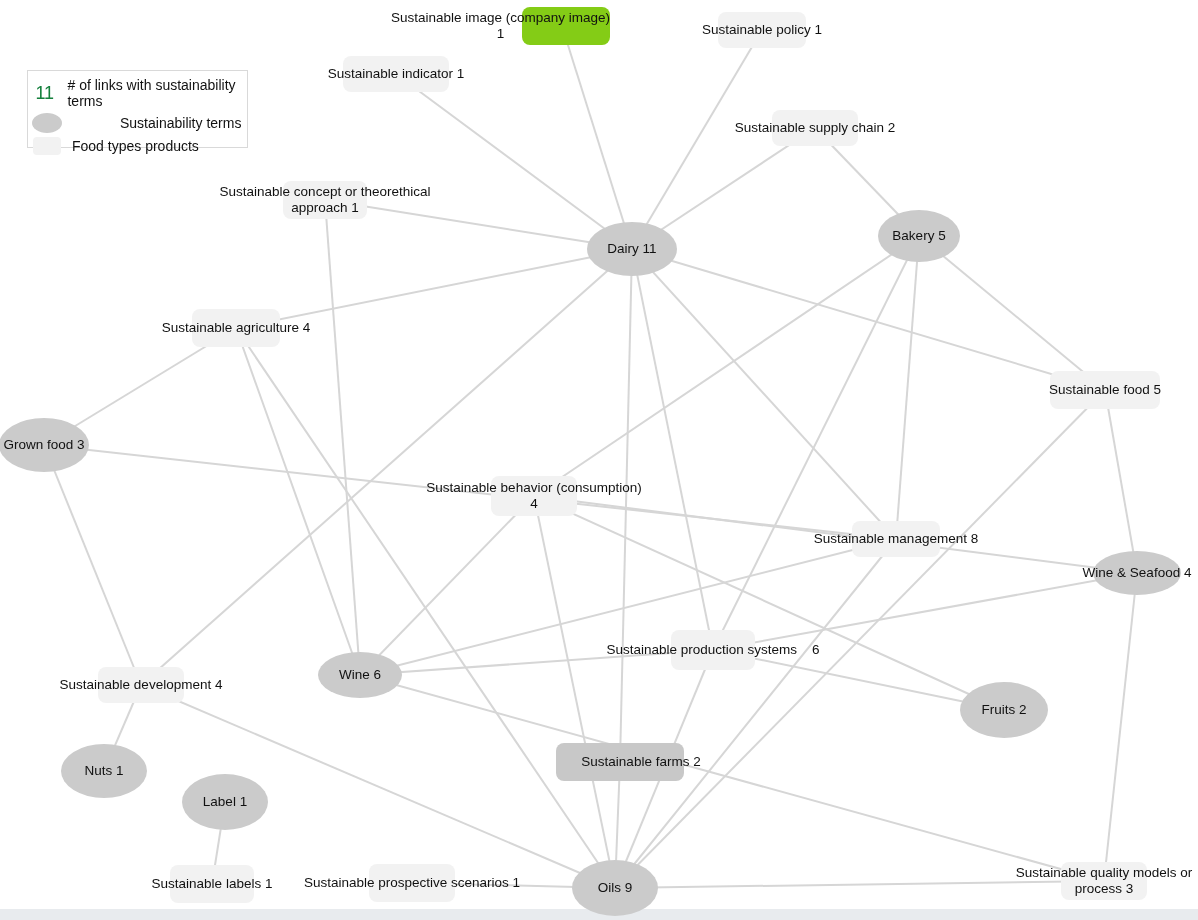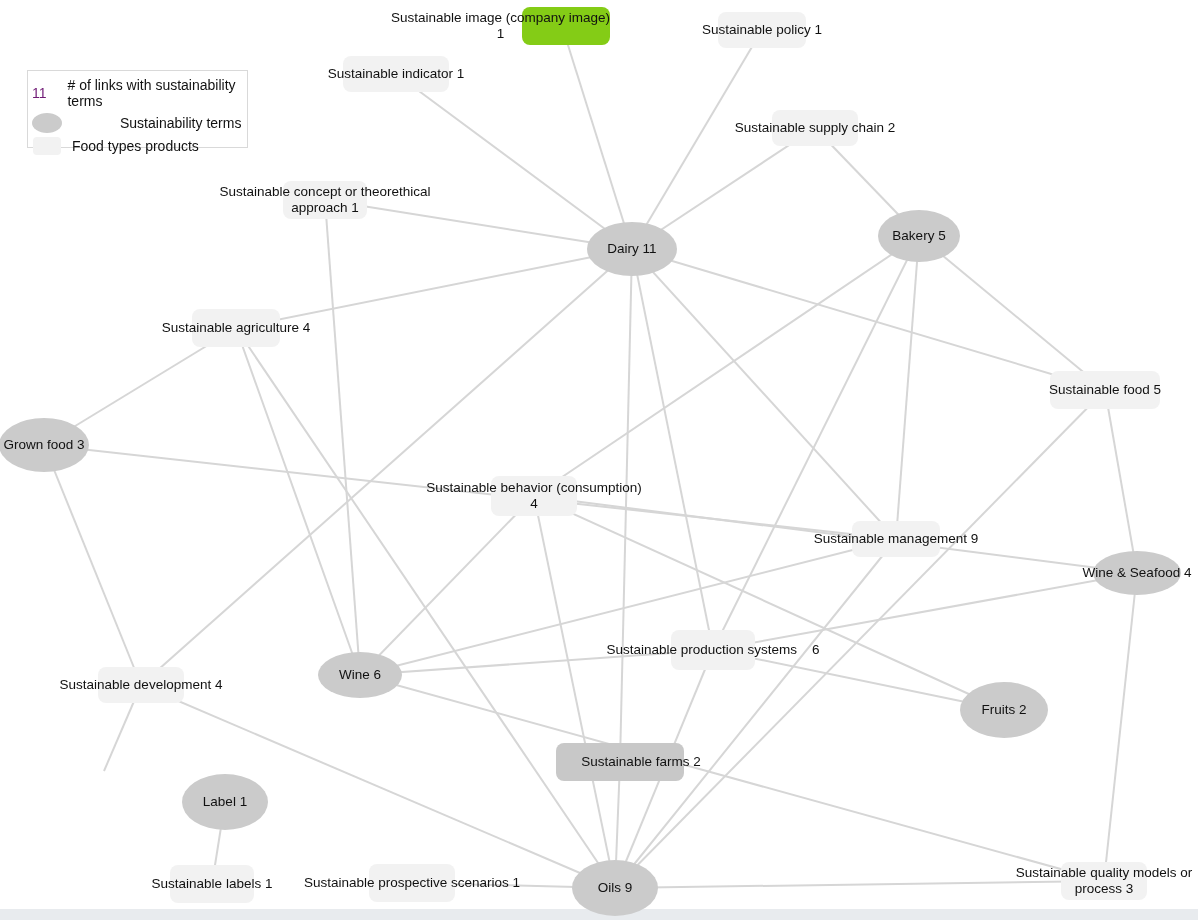--- a/index.html
+++ b/index.html
@@ -6,21 +6,21 @@
   body{width:1198px;height:920px;overflow:hidden;font-family:"Liberation Sans",sans-serif;}
   #stage{position:relative;width:1198px;height:920px;background:#ffffff;}
   #edges{position:absolute;left:0;top:0;z-index:1;}
   .node{position:absolute;z-index:2;display:flex;align-items:center;justify-content:center;
         transform:translate(-50%,-50%);}
   .node .lbl{font-size:13.5px;color:#111111;white-space:pre;text-align:center;line-height:16px;}
   .food-node{border-radius:50%;}
   .term-node{border-radius:8px;}
   #legend{position:absolute;z-index:3;box-sizing:border-box;background:#ffffff;}
   #legend .row{display:flex;align-items:center;}
-  .legend-count{font-size:14px;color:#701a75;width:30px;text-align:left;}
+  .legend-count{font-size:18px;color:#15803d;width:30px;text-align:center;}
   .legend-swatch{width:30px;display:flex;justify-content:center;}
   .legend-text{font-size:14px;color:#111;margin-left:10px;}
   .sw-ellipse{width:30px;height:20px;border-radius:50%;}
   .sw-rect{width:28px;height:18px;border-radius:4px;}
   #bottom-strip{position:absolute;left:0;z-index:0;}
 </style>
 </head>
 <body>
 
 <div id="stage">
@@ -110,21 +110,21 @@
       <span class="lbl">Sustainable agriculture 4</span>
     </div>
     <div class="node term-node" style="left: 1105px; top: 390px; width: 110px; height: 38px; background: rgb(242, 242, 242);">
       <span class="lbl">Sustainable food 5</span>
     </div>
     <div class="node term-node" style="left: 534px; top: 496px; width: 86px; height: 40px; background: rgb(242, 242, 242);">
       <span class="lbl">Sustainable behavior (consumption)
 4</span>
     </div>
     <div class="node term-node" style="left: 896px; top: 539px; width: 88px; height: 36px; background: rgb(242, 242, 242);">
-      <span class="lbl">Sustainable management 9</span>
+      <span class="lbl">Sustainable management 8</span>
     </div>
     <div class="node term-node" style="left: 713px; top: 650px; width: 84px; height: 40px; background: rgb(242, 242, 242);">
       <span class="lbl">Sustainable production systems    6</span>
     </div>
     <div class="node term-node" style="left: 141px; top: 685px; width: 86px; height: 36px; background: rgb(242, 242, 242);">
       <span class="lbl">Sustainable development 4</span>
     </div>
     <div class="node term-node" style="left: 620px; top: 762px; width: 86px; height: 38px; background: rgb(200, 200, 200); padding-left: 42px;">
       <span class="lbl">Sustainable farms 2</span>
     </div>
@@ -149,19 +149,22 @@
     </div>
     <div class="node food-node" style="left: 360px; top: 675px; width: 84px; height: 46px; background: rgb(203, 203, 203);">
       <span class="lbl">Wine 6</span>
     </div>
     <div class="node food-node" style="left: 1137px; top: 573px; width: 88px; height: 44px; background: rgb(203, 203, 203);">
       <span class="lbl">Wine &amp; Seafood 4</span>
     </div>
     <div class="node food-node" style="left: 1004px; top: 710px; width: 88px; height: 56px; background: rgb(203, 203, 203);">
       <span class="lbl">Fruits 2</span>
     </div>
+    <div class="node food-node" style="left: 104px; top: 771px; width: 86px; height: 54px; background: rgb(203, 203, 203);">
+      <span class="lbl">Nuts 1</span>
+    </div>
     <div class="node food-node" style="left: 225px; top: 802px; width: 86px; height: 56px; background: rgb(203, 203, 203);">
       <span class="lbl">Label 1</span>
     </div>
     <div class="node food-node" style="left: 615px; top: 888px; width: 86px; height: 56px; background: rgb(203, 203, 203); justify-content: center;">
       <span class="lbl">Oils 9</span>
     </div>
   </div>
 
 </body></html>

